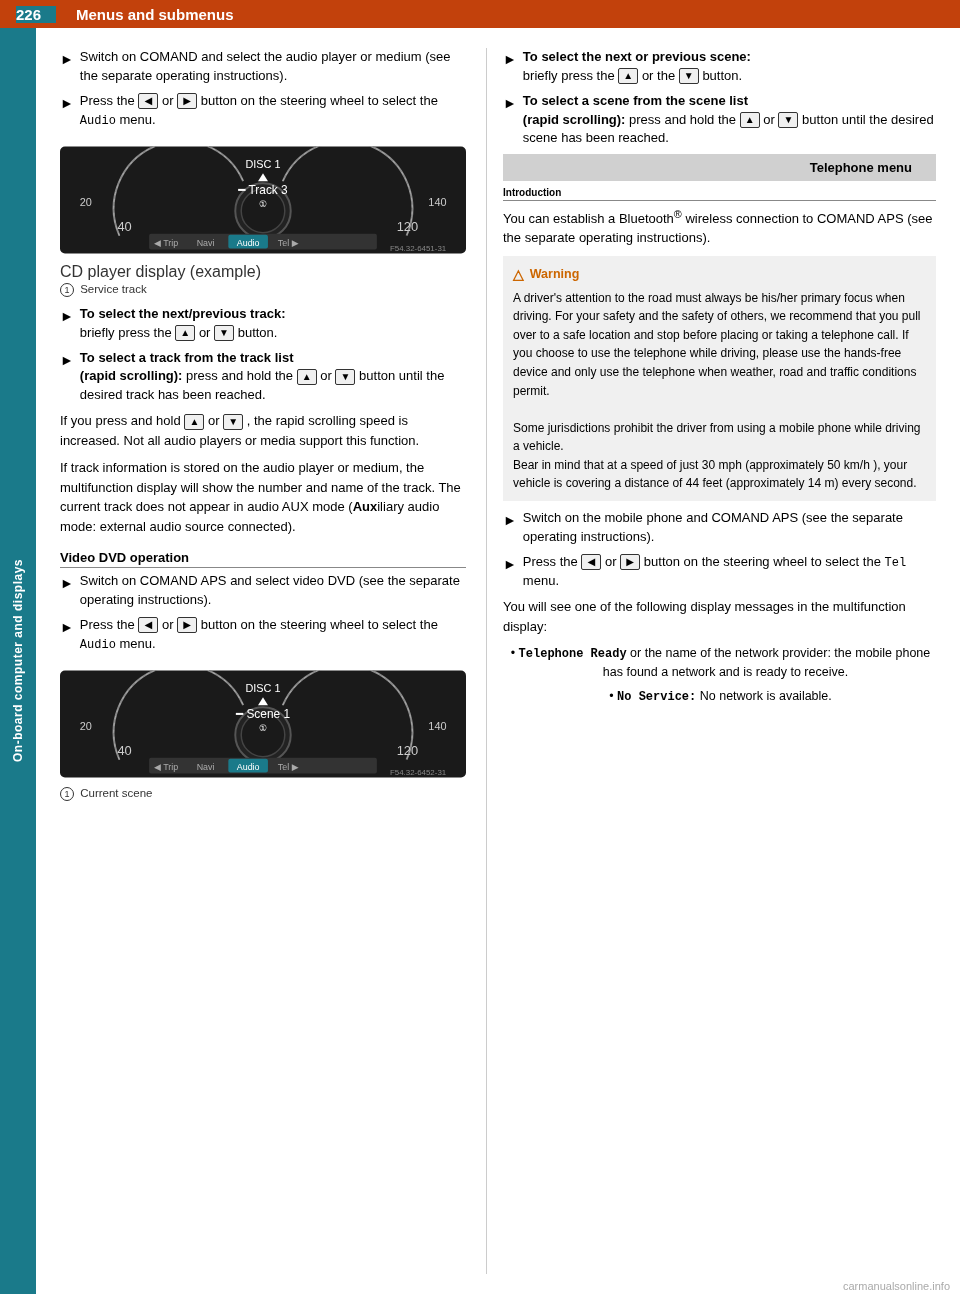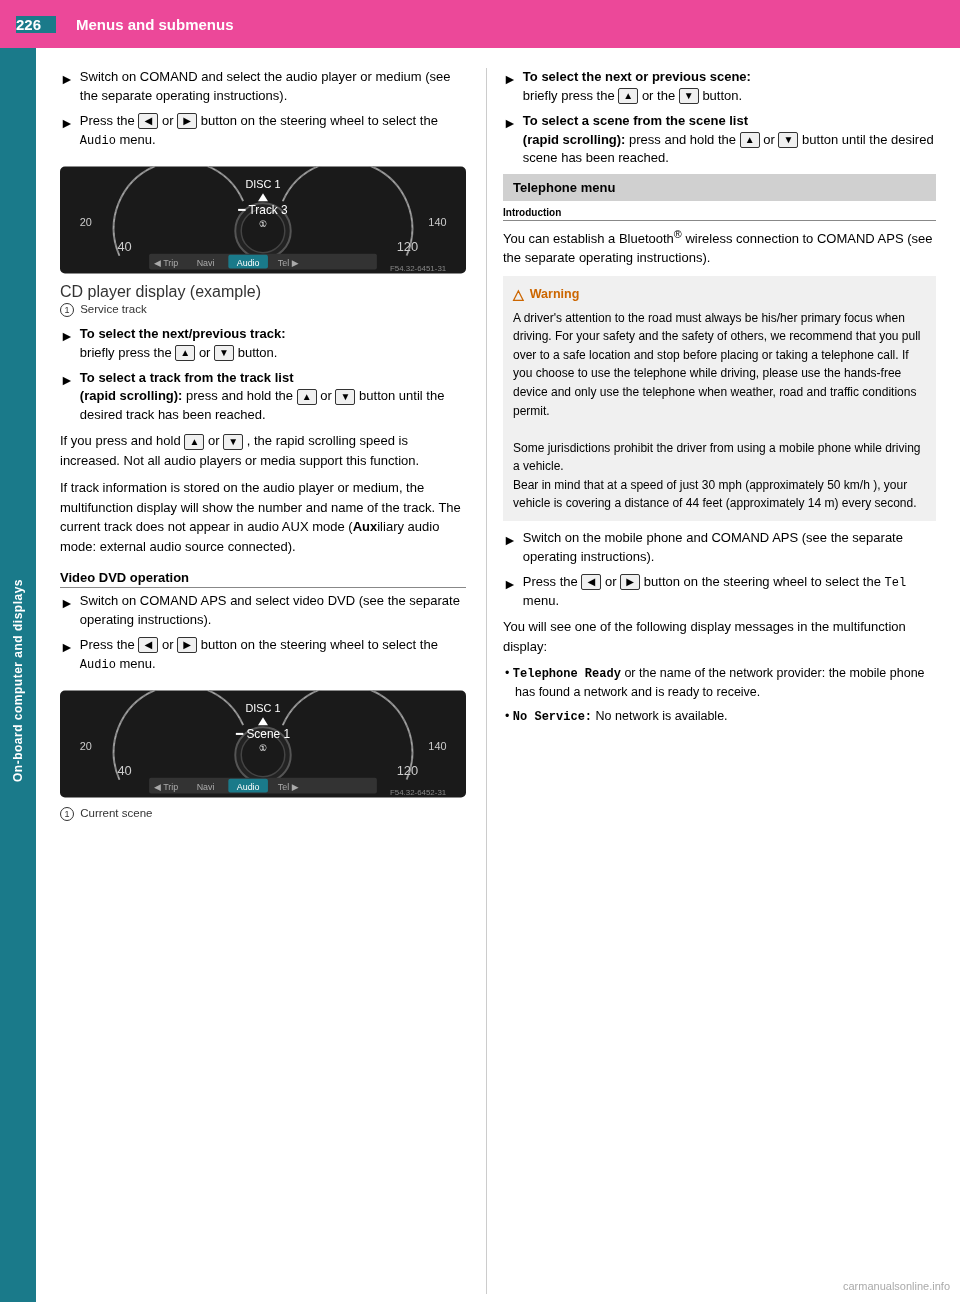--- a/index.html
+++ b/index.html
@@ -6,26 +6,26 @@
     body {
       width: 960px;
       min-height: 1302px;
       font-family: Arial, Helvetica, sans-serif;
       font-size: 13px;
       background: #fff;
       color: #000;
     }
     
     .header-bar {
-      background: #ec4899;
+      background: #c2410c;
       color: #fff;
       display: flex;
       align-items: center;
       padding: 8px 16px;
-      height: 48px;
+      height: 28px;
     }
     .header-page-num {
       background: #1a7a8a;
       color: #fff;
       font-weight: bold;
       font-size: 15px;
       margin-right: 20px;
       min-width: 40px;
     }
     .header-title {
@@ -139,24 +139,25 @@
     .section-header {
       font-weight: bold;
       font-size: 13px;
       margin: 14px 0 4px 0;
       padding-bottom: 2px;
       border-bottom: 1px solid #888;
     }
     
     .tel-menu-header {
       background: #d0d0d0;
-      padding: 6px 10px;
+      padding: 6px 24px;
       font-weight: bold;
       font-size: 13px;
       margin-bottom: 6px;
+      text-align: right;
     }
     .sub-section-header {
       font-weight: bold;
       font-size: 10px;
       margin: 6px 0 4px 0;
       padding-bottom: 2px;
       border-bottom: 1px solid #888;
     }
     
     .warning-box {
@@ -187,20 +188,21 @@
       margin-bottom: 8px;
       line-height: 1.5;
     }
     
     .dash-item {
       margin-bottom: 5px;
       padding-left: 12px;
       text-indent: -10px;
       line-height: 1.5;
       font-size: 12.5px;
+      text-align: center;
     }
     
     .dash-display {
       width: 100%;
       height: 108px;
       margin: 10px 0 6px 0;
     }
 
     
     .footer-watermark {

